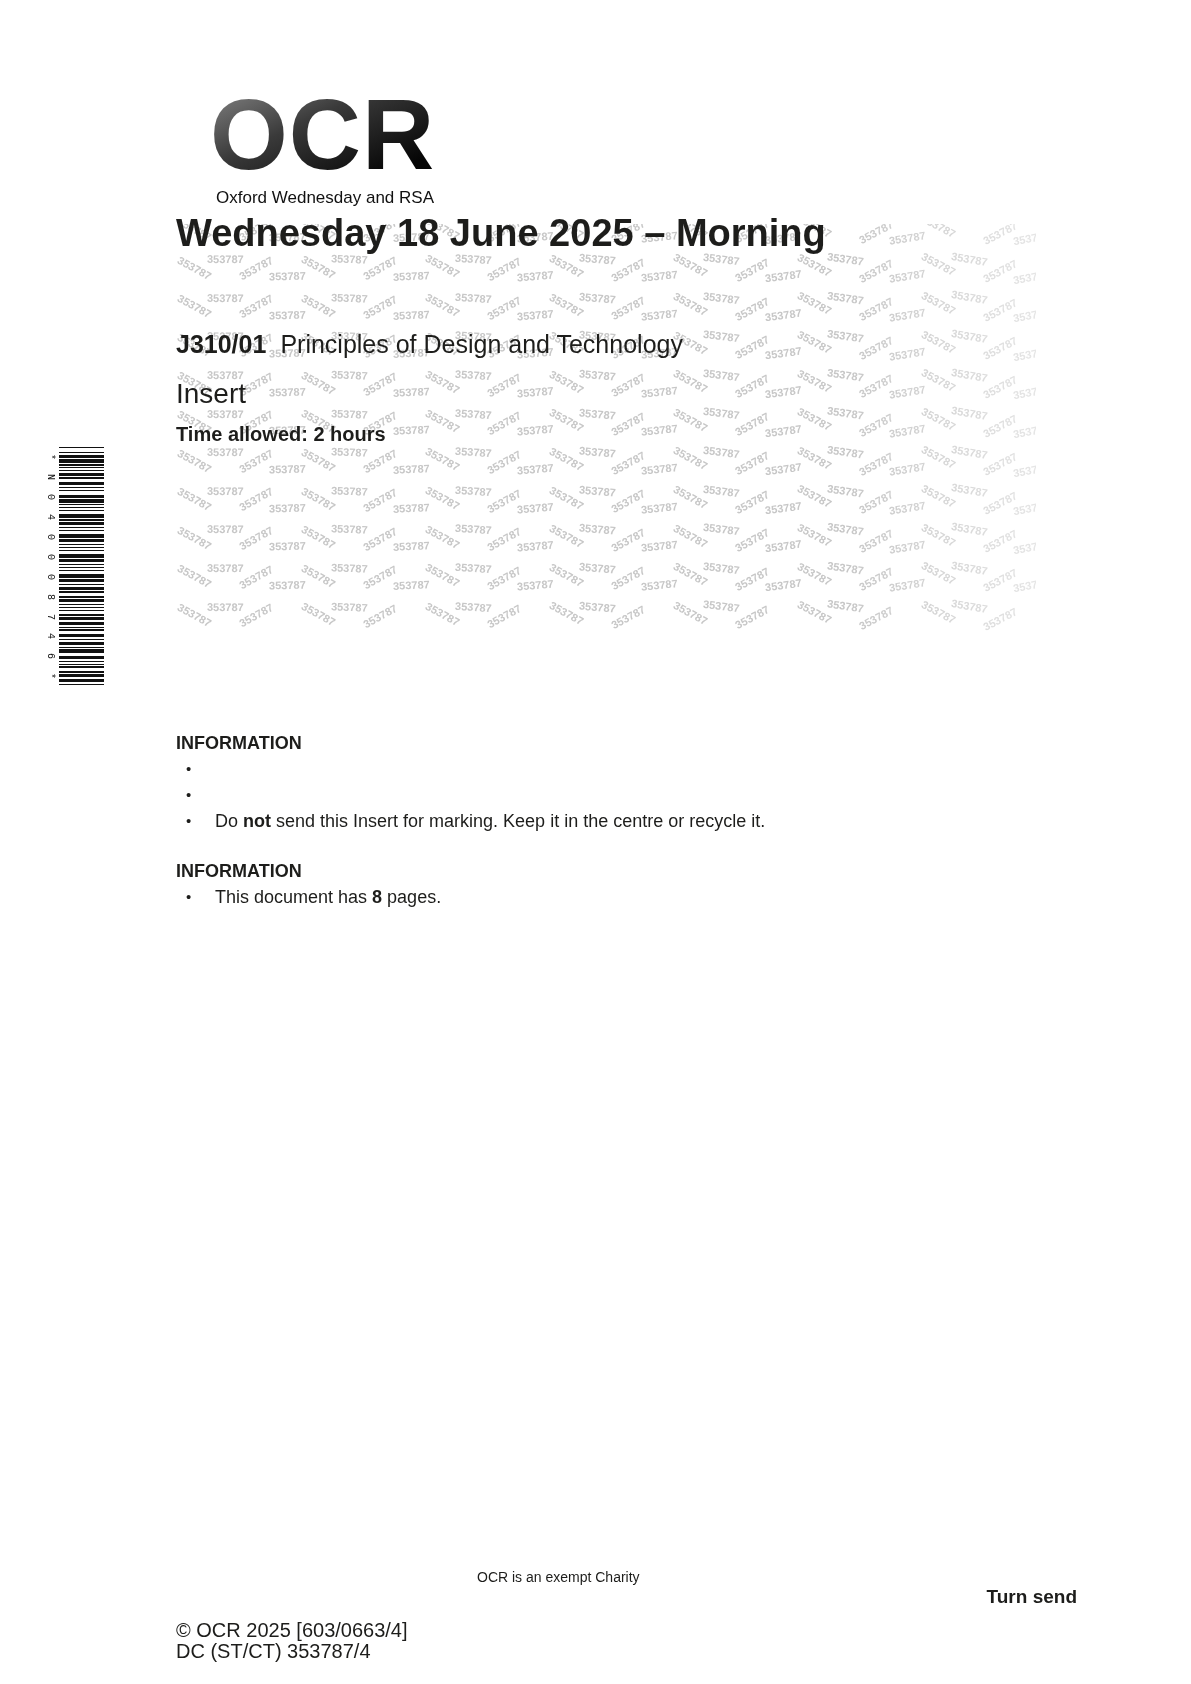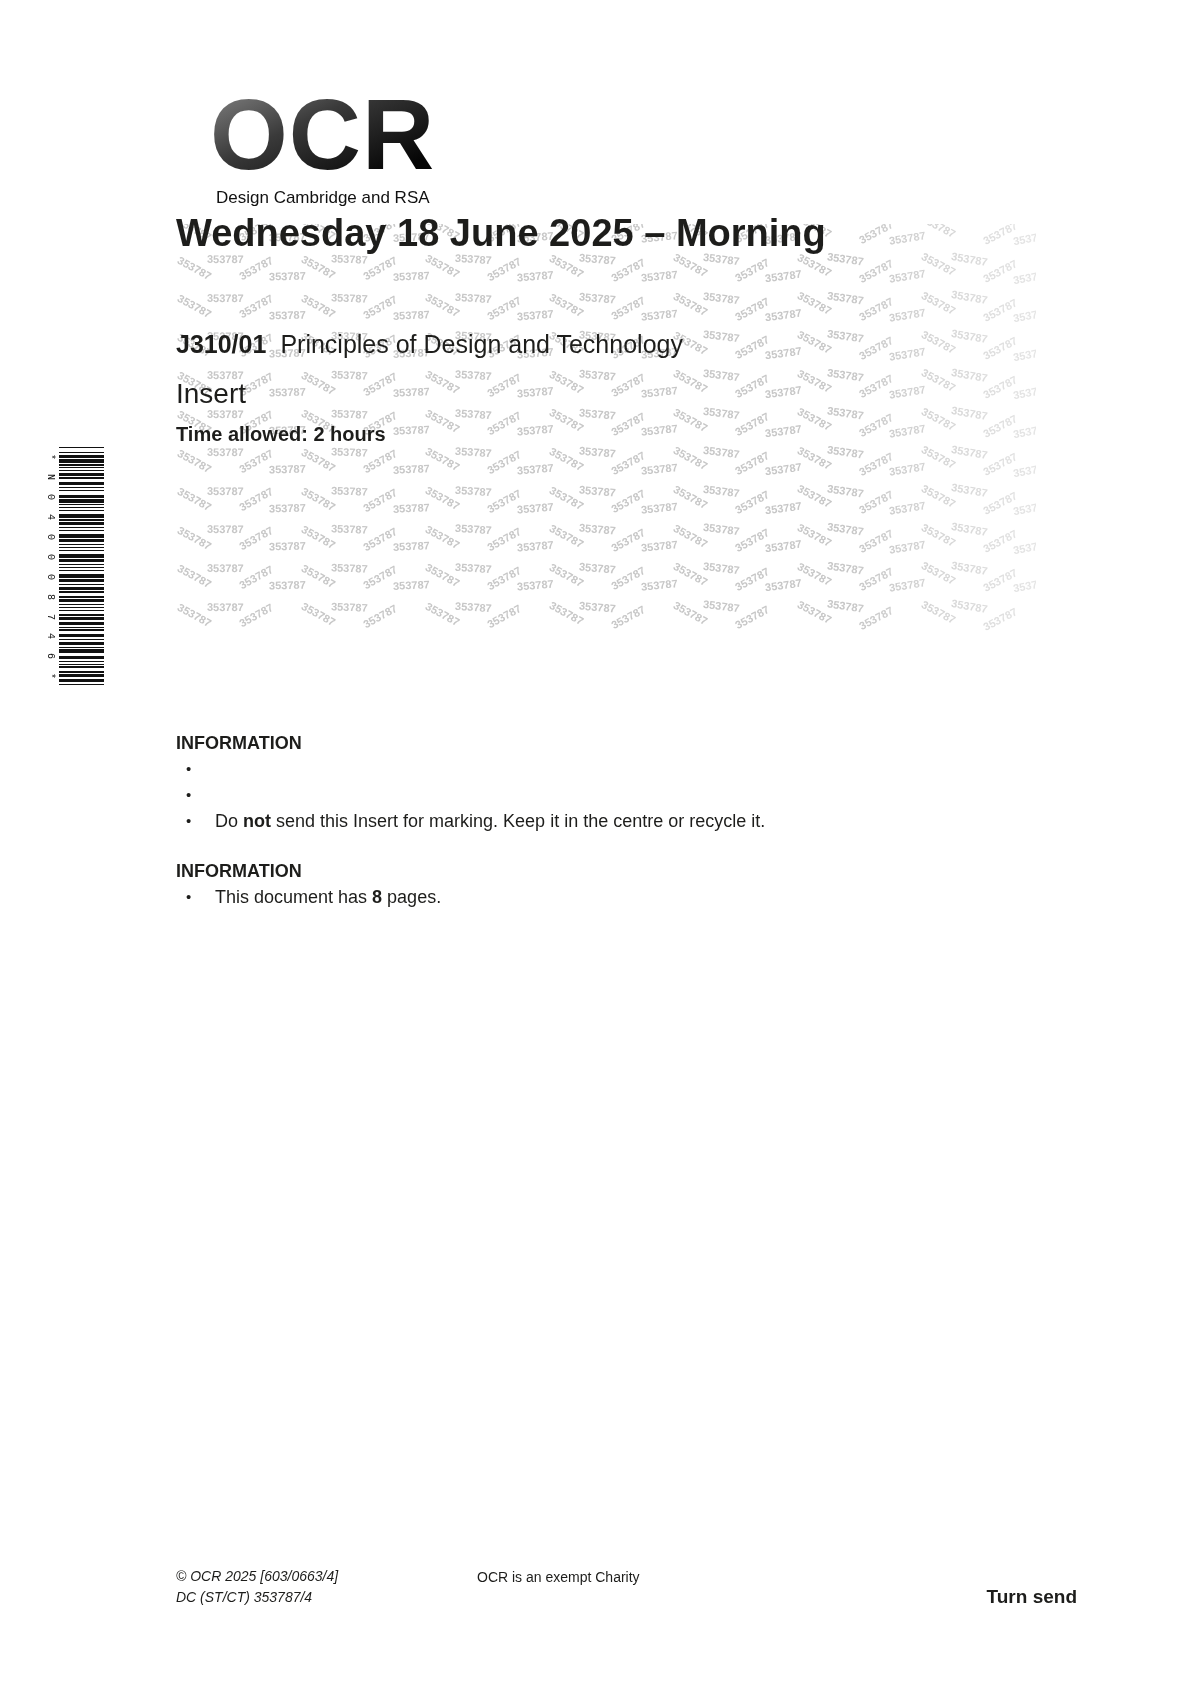--- a/index.html
+++ b/index.html
@@ -59,21 +59,21 @@
   .bc-space{width:100%;background:transparent;}
   
   .section{position:absolute;left:176px;z-index:2;}
   .instructions{top:730px;}
   .information{top:858px;}
   .section-heading{font-size:18px;font-weight:bold;line-height:26px;}
   .bullet-row{display:flex;font-size:18px;line-height:26px;}
   .bullet-glyph{width:39px;flex:0 0 39px;padding-left:10px;box-sizing:border-box;font-size:15px;}
   .bullet-text b{font-weight:bold;}
   
-  .footer-left{position:absolute;left:176px;top:1566px;font-size:14px;line-height:21px;z-index:2;font-style:italic;}
+  .footer-left{position:absolute;left:176px;top:1620px;font-size:20px;line-height:21px;z-index:2;}
   .footer-charity{position:absolute;left:477px;top:1569px;font-size:14px;z-index:2;}
   .footer-turnover{position:absolute;right:114px;top:1586px;font-size:19px;font-weight:bold;z-index:2;}
 </style>
 </head>
 <body>
 
 <div class="page">
 
   <div id="watermark">
       <span class="wm-token" style="left: 0px; top: 0px; color: rgb(199, 199, 199); transform: rotate(28.9deg);">353787</span>
@@ -367,21 +367,21 @@
       <span class="wm-token" style="left: 496px; top: 383.803px; color: rgb(199, 199, 199); transform: rotate(28.4deg);">353787</span>
       <span class="wm-token" style="left: 558px; top: 388.467px; color: rgb(199, 199, 199); transform: rotate(-28.3deg);">353787</span>
       <span class="wm-token" style="left: 620px; top: 383.264px; color: rgb(199, 199, 199); transform: rotate(28.2deg);">353787</span>
       <span class="wm-token" style="left: 682px; top: 389.002px; color: rgb(199, 199, 199); transform: rotate(-28deg);">353787</span>
       <span class="wm-token" style="left: 744px; top: 382.733px; color: rgb(199, 199, 199); transform: rotate(27.8deg);">353787</span>
       <span class="wm-token" style="left: 806px; top: 389.53px; color: rgb(199, 199, 199); transform: rotate(-27.6deg);">353787</span>
     </div>
 
   <div class="logo-block">
     <div class="ocr-logo">OCR</div>
-    <div class="logo-tagline">Design Cambridge and RSA</div>
+    <div class="logo-tagline">Oxford Wednesday and RSA</div>
   </div>
 
   <div class="hdr exam-title">Wednesday 18 June 2025 – Morning</div>
   <div class="hdr paper-line">
     <span class="paper-code">J310/01</span><span class="paper-name">Principles of Design and Technology</span>
   </div>
   <div class="hdr doc-type">Insert</div>
   <div class="hdr time-allowed">Time allowed: 2 hours</div>
 
   <div class="barcode">

